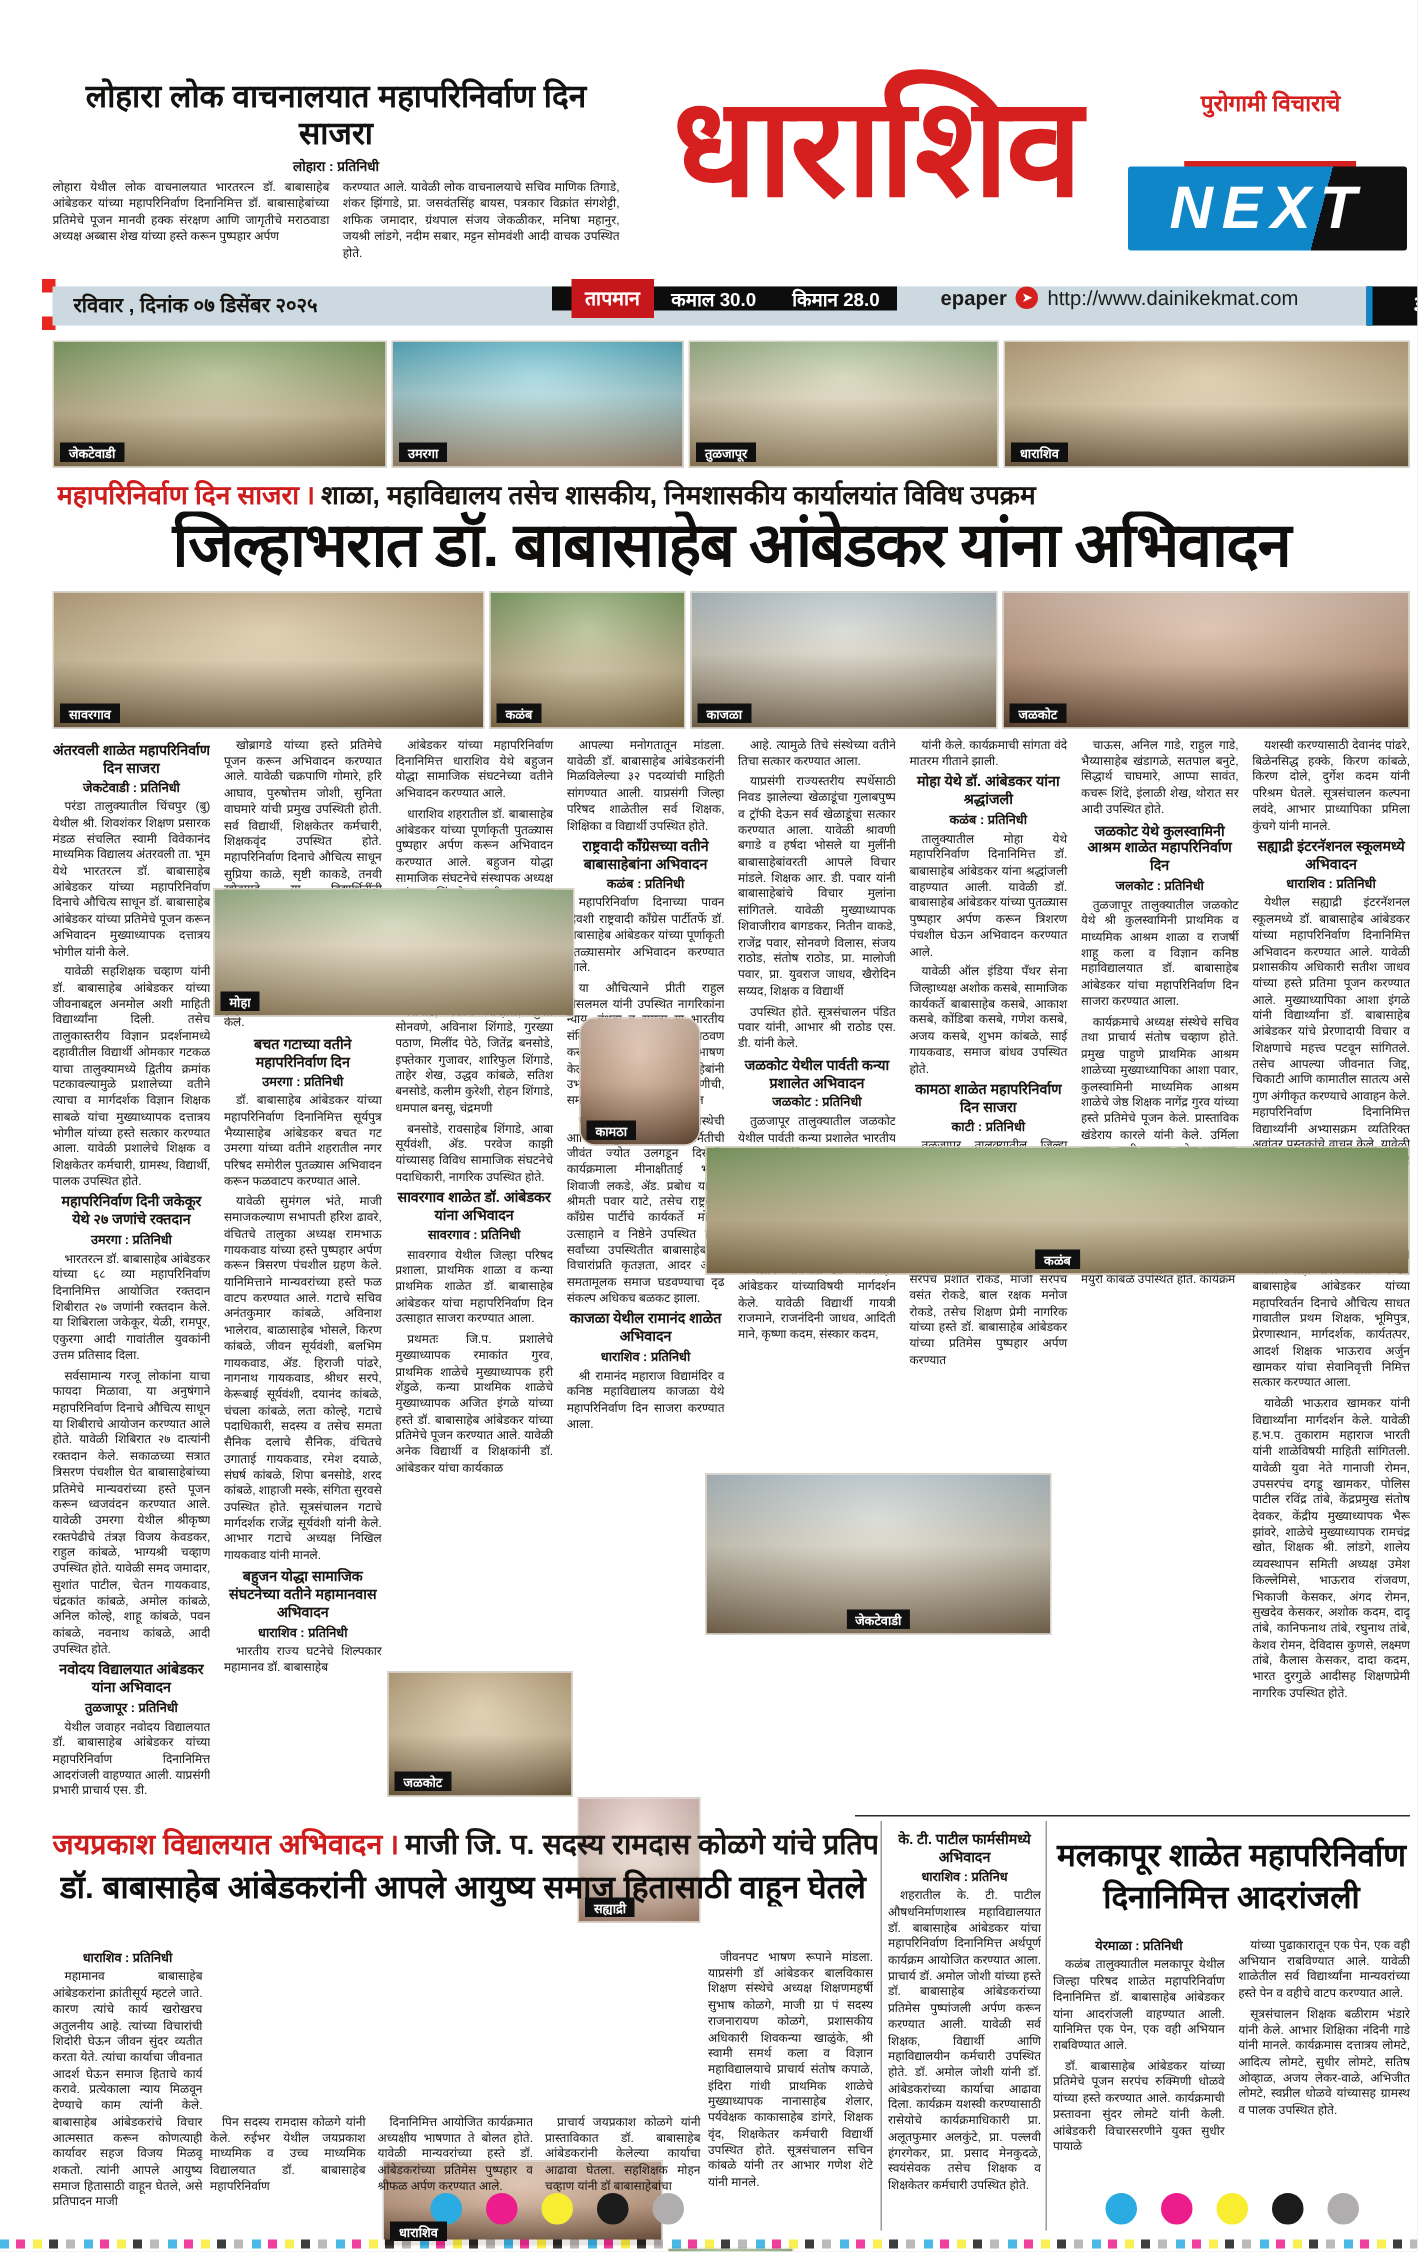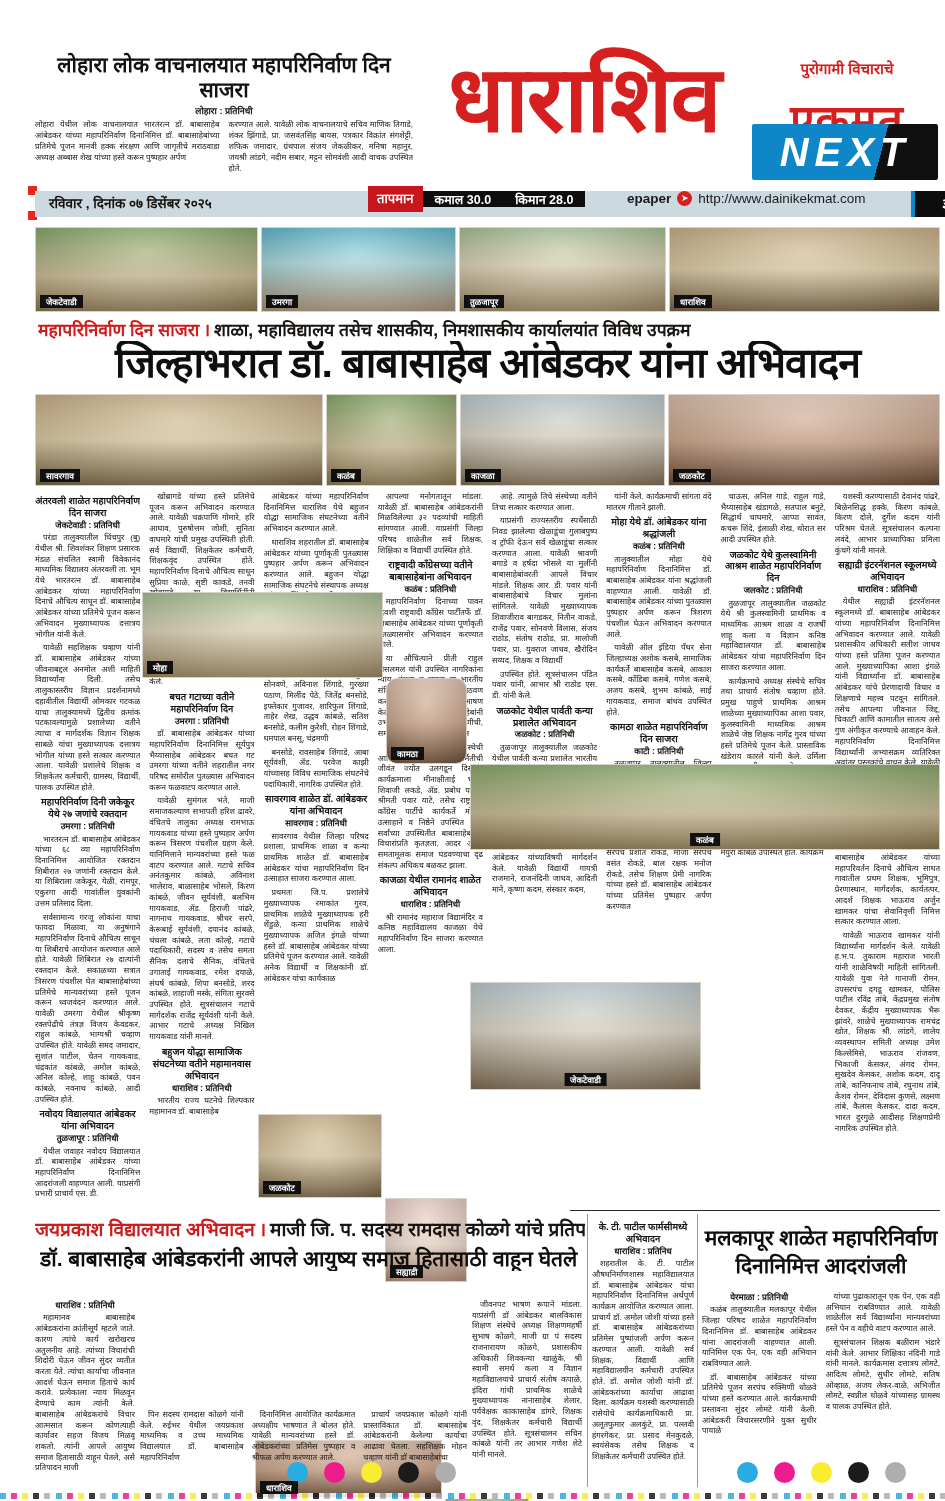--- a/index.html
+++ b/index.html
@@ -13,21 +13,21 @@
   .mh-dl{font-weight:bold;font-size:9px;text-align:center;margin:2px 0 1px;}
   .logo{font-size:92px;font-weight:bold;color:#d6201f;text-align:center;line-height:1.25;letter-spacing:-2px;}
   .tagline{color:#d6201f;font-weight:bold;font-size:15px;text-align:center;}
   .brand{color:#d6201f;font-weight:bold;font-size:44px;text-align:center;line-height:1.05;letter-spacing:1px;}
   .next{overflow:hidden;border-radius:2px;background:linear-gradient(105deg,#0f86c8 68%,#101010 68%);}
   .next span{display:block;text-align:center;color:#fff;font-weight:900;font-style:italic;
              font-size:40px;line-height:56px;letter-spacing:6px;font-family:"Liberation Sans",sans-serif;}
   
   .infobar{background:#ccd9e0;height:26px;}
   .ib-date{position:absolute;left:14px;top:0;line-height:26px;font-weight:bold;font-size:13.5px;color:#16130f;}
-  .ib-black{position:absolute;left:333px;top:0;height:16px;background:#0d0d0d;display:flex;align-items:center;}
+  .ib-black{position:absolute;left:333px;top:0;height:16px;background:#0d0d0d;display:flex;align-items:center;padding-left:13px;}
   .ib-temp{background:#c8161d;color:#fff;font-weight:bold;font-size:13px;padding:3px 9px;height:20px;line-height:20px;}
   .ib-val{color:#fff;font-weight:bold;font-size:12.5px;margin:0 12px;white-space:nowrap;}
   .ib-epaper{position:absolute;left:592px;top:0;height:26px;display:flex;align-items:flex-start;gap:6px;
              font-size:13.5px;font-weight:bold;color:#1b1b1b;}
   .ib-url{font-weight:normal;}
   .ep-ico{width:15px;height:15px;border-radius:50%;background:#d6201f;color:#fff;font-size:9px;
           line-height:15px;text-align:center;font-weight:bold;}
   .ib-page{position:absolute;left:876px;top:0;width:62px;height:26px;background:#0d0d0d;color:#fff;
            text-align:center;line-height:26px;font-weight:bold;font-size:15px;border-left:4px solid #0f86c8;}
   .regsq{width:9px;height:9px;background:#e8261f;}
@@ -76,21 +76,21 @@
     <div class="mh-cols">
       <div class="mh-col">लोहारा येथील लोक वाचनालयात भारतरत्न डॉ. बाबासाहेब आंबेडकर यांच्या महापरिनिर्वाण दिनानिमित्त डॉ. बाबासाहेबांच्या प्रतिमेचे पूजन मानवी हक्क संरक्षण आणि जागृतीचे मराठवाडा अध्यक्ष अब्बास शेख यांच्या हस्ते करून पुष्पहार अर्पण</div>
       <div class="mh-col">करण्यात आले. यावेळी लोक वाचनालयाचे सचिव माणिक तिगाडे, शंकर झिंगाडे, प्रा. जसवंतसिंह बायस, पत्रकार विक्रांत संगशेट्टी, शफिक जमादार, ग्रंथपाल संजय जेकळीकर, मनिषा महानुर, जयश्री लांडगे, नदीम सबार, मट्टन सोमवंशी आदी वाचक उपस्थित होते.</div>
     </div>
   </div>
 
   <div class="abs logo" style="left:418px;top:42px;width:332px;">धाराशिव</div>
 
   <div class="abs tagline" style="left:758px;top:58px;width:178px;">पुरोगामी विचाराचे</div>
   <div class="abs brand" style="left:758px;top:74px;width:178px;margin-top:24px;">एकमत</div>
-  <div class="abs next" style="left:752px;top:124px;width:186px;height:56px;">
+  <div class="abs next" style="left:752px;top:111px;width:186px;height:56px;">
     <span>NEXT</span>
   </div>
 
   <div class="abs regsq" style="left:28px;top:186px;"></div>
   <div class="abs regsq" style="left:28px;top:211px;"></div>
 
   <div class="abs infobar" style="left:35px;top:191px;width:905px;">
     <div class="ib-date">रविवार , दिनांक ०७ डिसेंबर २०२५</div>
     <div class="ib-black">
       <span class="ib-temp">तापमान</span>

